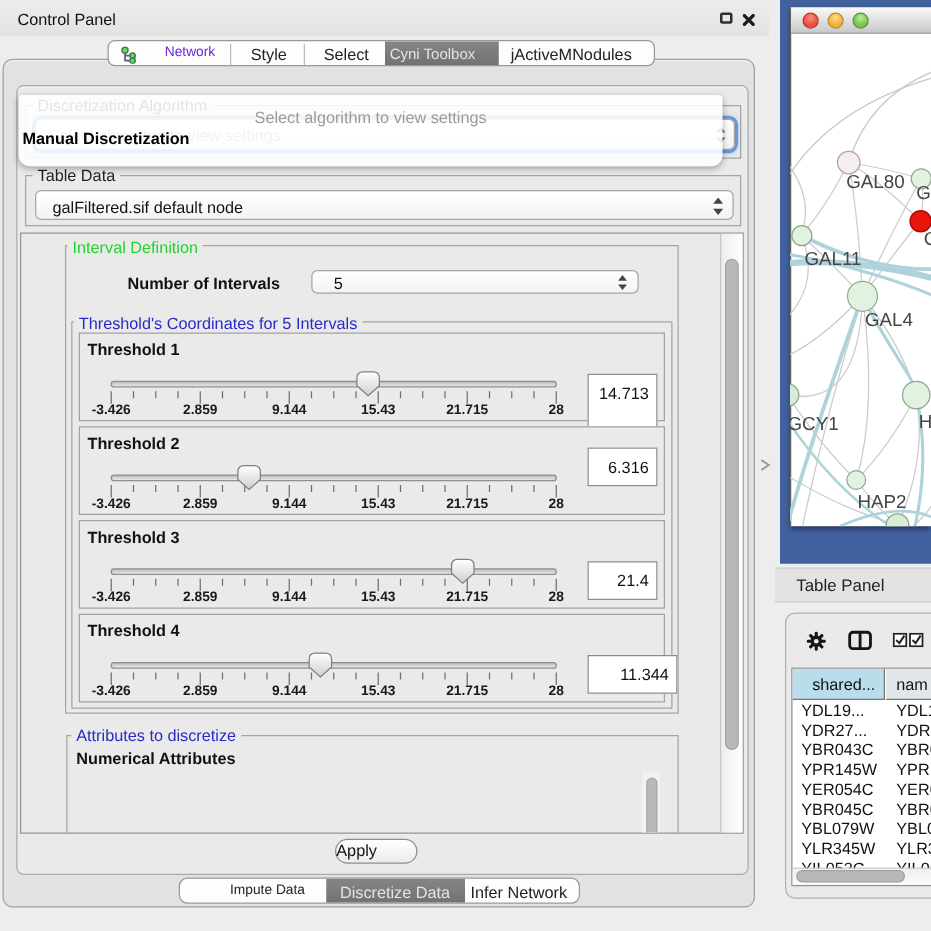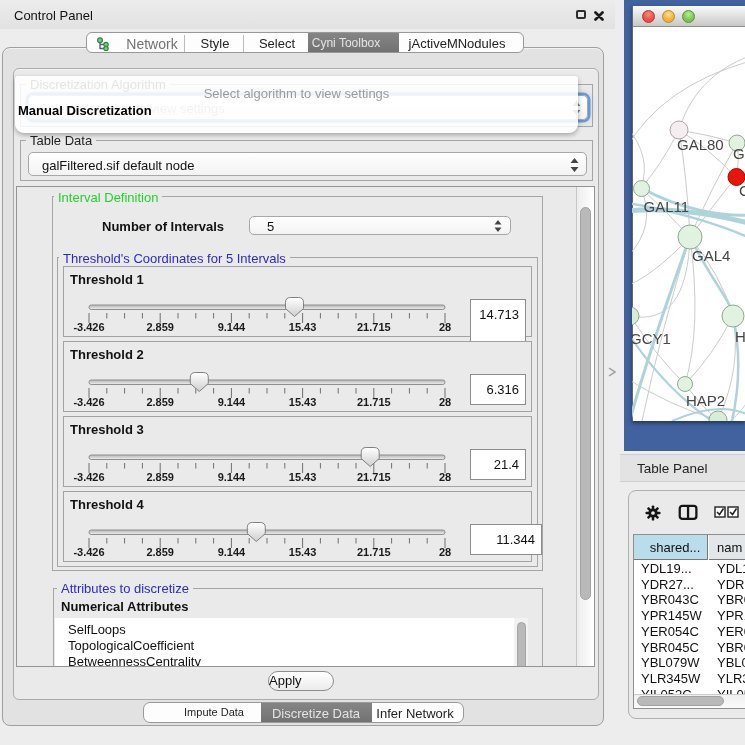--- a/index.html
+++ b/index.html
@@ -19,21 +19,21 @@
 <div style="left:576px;top:10px;width:10px;height:9px;border:2px solid #2e2e2e;border-radius:2px"></div>
 <svg style="left:594px;top:11px" width="10" height="10">
     <path d="M1.5 1.5 L8.5 8.5 M8.5 1.5 L1.5 8.5" stroke="#1c1c1c" stroke-width="2.7" stroke-linecap="round"></path>
   </svg>
 <div style="left:2px;top:47px;width:602px;height:679px;background:#e2e2e2;border:1px solid #9f9f9f;border-radius:8px;box-shadow:inset 0 1px 0 #f2f2f2"></div>
 <div style="left:13px;top:68px;width:586px;height:632px;background:#eaeaea;border:1px solid #ababab;border-radius:6px;box-shadow:inset 0 1px 0 #f5f5f5"></div>
 <div style="left:86px;top:32px;width:438px;height:21px;background:#fdfdfd;border:1px solid #999;border-radius:6px;overflow:hidden">
 <div style="left:221px;top:0;width:91px;height:21px;background:linear-gradient(#858585,#707070)"></div>
 <div style="left:97px;top:2px;width:1px;height:17px;background:#bbb"></div>
 <div style="left:156px;top:2px;width:1px;height:17px;background:#bbb"></div>
-<div class="" style="left:65px;top:3px;transform:translateX(-50%);color:#737373;font-size:14px;white-space:nowrap">Network</div>
+<div class="" style="left:65px;top:3px;transform:translateX(-50%);color:#6d28d9;font-size:11px;white-space:nowrap">Network</div>
 <div class="" style="left:128px;top:3px;transform:translateX(-50%);color:#222;font-size:13px;white-space:nowrap">Style</div>
 <div class="" style="left:190px;top:3px;transform:translateX(-50%);color:#222;font-size:13px;white-space:nowrap">Select</div>
 <div class="" style="left:259px;top:3px;transform:translateX(-50%);color:#e4e4e4;font-size:12px;white-space:nowrap">Cyni Toolbox</div>
 <div class="" style="left:370px;top:3px;transform:translateX(-50%);color:#222;font-size:13px;white-space:nowrap">jActiveMNodules</div>
 <svg style="left:9px;top:4px" width="13" height="14" viewBox="0 0 13 14">
 <path d="M4 4 L4 12 M4 7.5 L8 7.5 M4 11.5 L8 11.5" stroke="#5a6070" stroke-width="1.4" fill="none"></path>
 <circle cx="4" cy="3.2" r="2.4" fill="#7ec97e" stroke="#2c8a42" stroke-width="1.2"></circle>
 <circle cx="10" cy="7.5" r="2.2" fill="#7ec97e" stroke="#2c8a42" stroke-width="1.2"></circle>
 <circle cx="10" cy="11.5" r="2.2" fill="#7ec97e" stroke="#2c8a42" stroke-width="1.2"></circle>
 </svg>
@@ -155,21 +155,21 @@
       <line x1="382.0" y1="19" x2="382.0" y2="29.0" stroke="#6f6f6f" stroke-width="1"></line>
       <text x="26.0" y="37" font-size="11" font-weight="bold" text-anchor="middle" fill="#1a1a1a" font-family="Liberation Sans">-3.426</text>
       <text x="97.2" y="37" font-size="11" font-weight="bold" text-anchor="middle" fill="#1a1a1a" font-family="Liberation Sans">2.859</text>
       <text x="168.4" y="37" font-size="11" font-weight="bold" text-anchor="middle" fill="#1a1a1a" font-family="Liberation Sans">9.144</text>
       <text x="239.6" y="37" font-size="11" font-weight="bold" text-anchor="middle" fill="#1a1a1a" font-family="Liberation Sans">15.43</text>
       <text x="310.8" y="37" font-size="11" font-weight="bold" text-anchor="middle" fill="#1a1a1a" font-family="Liberation Sans">21.715</text>
       <text x="382.0" y="37" font-size="11" font-weight="bold" text-anchor="middle" fill="#1a1a1a" font-family="Liberation Sans">28</text>
       <path d="M 127.30000000000001 8.5 Q 127.30000000000001 3.5 132.3 3.5 L 140.3 3.5 Q 145.3 3.5 145.3 8.5 L 145.3 14.5 L 136.3 22.5 L 127.30000000000001 14.5 Z" fill="url(#thg)" stroke="#7f7f7f" stroke-width="1"></path>
     </svg>
   </div>
-<div class="vbox" style="left:470px;top:374px;width:56px;height:31px;line-height:29px">6.316</div>
+<div class="vbox" style="left:470px;top:358px;width:56px;height:31px;line-height:29px">6.316</div>
 <div class="tpanel" style="left:63px;top:416px;width:469px;height:71px"></div>
 <div class="b" style="left:70px;top:422px">Threshold 3</div>
 <div style="left:63px;top:444px;width:469px;height:42px">
     <svg width="469" height="42" viewBox="0 0 469 42">
       <defs>
         <linearGradient id="thg" x1="0" y1="0" x2="0" y2="1">
           <stop offset="0" stop-color="#ffffff"></stop>
           <stop offset="1" stop-color="#cfcfcf"></stop>
         </linearGradient>
         <linearGradient id="trg" x1="0" y1="0" x2="0" y2="1">
@@ -252,25 +252,20 @@
       <text x="310.8" y="37" font-size="11" font-weight="bold" text-anchor="middle" fill="#1a1a1a" font-family="Liberation Sans">21.715</text>
       <text x="382.0" y="37" font-size="11" font-weight="bold" text-anchor="middle" fill="#1a1a1a" font-family="Liberation Sans">28</text>
       <path d="M 184.3 8.5 Q 184.3 3.5 189.3 3.5 L 197.3 3.5 Q 202.3 3.5 202.3 8.5 L 202.3 14.5 L 193.3 22.5 L 184.3 14.5 Z" fill="url(#thg)" stroke="#7f7f7f" stroke-width="1"></path>
     </svg>
   </div>
 <div class="vbox" style="left:470px;top:524px;width:72px;height:31px;line-height:29px">11.344</div>
 <div style="left:45px;top:580px;width:531px;height:86px;overflow:hidden">
 <div class="g" style="left:8px;top:8px;width:490px;height:95px"></div>
 <div class="gt" style="left:12px;top:1px;color:#2a2ac8">Attributes to discretize</div>
 <div class="b" style="left:16px;top:19px">Numerical Attributes</div>
-<div style="left:10px;top:38px;width:460px;height:60px;background:#fff">
-<div style="left:13px;top:4px">SelfLoops</div>
-<div style="left:13px;top:20px">TopologicalCoefficient</div>
-<div style="left:13px;top:36px">BetweennessCentrality</div>
-</div>
 <div style="left:469px;top:38px;width:14px;height:60px;background:#f2f2f2"></div>
 <div style="left:472px;top:42px;width:9px;height:56px;background:#b9b9b9;border:1px solid #a5a5a5;border-radius:5px"></div>
 </div>
 <div style="left:15px;top:76px;width:563px;height:57px;background:rgba(255,255,255,0.87);border-radius:3px 3px 9px 9px;box-shadow:0 2px 5px rgba(0,0,0,0.3)">
     <div style="left:0;top:10px;width:100%;text-align:center;color:#9b9b9b">Select algorithm to view settings</div>
     <div class="b" style="left:3px;top:27px;color:#000">Manual Discretization</div>
   </div>
 <div style="left:268px;top:671px;width:66px;height:20px;background:linear-gradient(#ffffff,#ebebeb);border:1px solid #8d8d8d;border-radius:10px;line-height:18px">Apply</div>
 <div style="left:143px;top:702px;width:321px;height:21px;background:#fdfdfd;border:1px solid #999;border-radius:7px;overflow:hidden">
 <div style="left:117px;top:0;width:111px;height:21px;background:linear-gradient(#858585,#707070)"></div>

